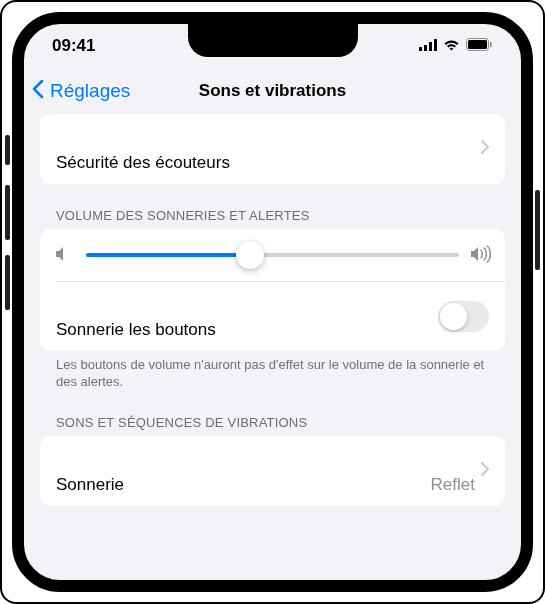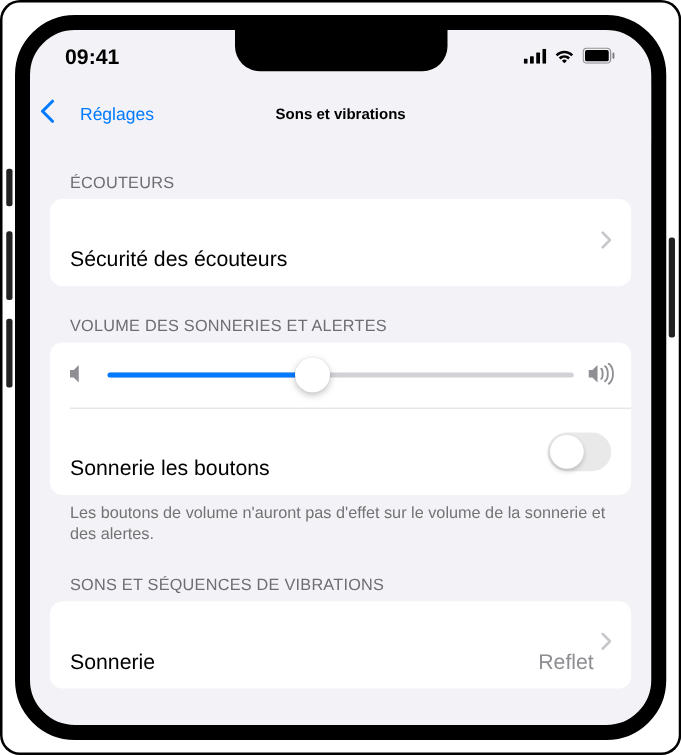--- a/index.html
+++ b/index.html
@@ -63,27 +63,27 @@
     .statusbar .right-icons { display: flex; gap: 6px; align-items: center; }
 
     .navbar {
       height: 46px;
       display: flex;
       align-items: center;
       padding: 0 8px;
       background: #f2f2f7;
       position: relative;
     }
-    .back-btn { display: flex; align-items: center; color: #007aff; font-size: 14px; gap: 20px; justify-content: space-between; }
+    .back-btn { display: flex; align-items: center; color: #007aff; font-size: 19px; gap: 6px; justify-content: space-between; }
     .back-chevron { font-size: 24px; font-weight: 300; line-height: 1; }
     .nav-title {
       position: absolute;
       left: 50%;
       transform: translateX(-50%);
-      font-size: 12px;
+      font-size: 17px;
       font-weight: 600;
       color: #000;
     }
 
     .content { padding: 0 16px; overflow: hidden; }
     
     .section-header {
       font-size: 13px;
       color: #6d6d72;
       text-transform: uppercase;
@@ -212,21 +212,20 @@
               <path d="M10 2 L2 10 L10 18" stroke="#007aff" stroke-width="2.5" fill="none" stroke-linecap="round" stroke-linejoin="round"></path>
             </svg>
         </span>
         <span>Réglages</span>
       </div>
       <div class="nav-title">Sons et vibrations</div>
     </div>
 
     <div class="content">
 
-      <div class="section-header">ÉCOUTEURS</div>
       <div class="group">
         <div class="row">
           <span class="row-label">Sécurité des écouteurs</span>
           <span class="chevron-right">
             <svg width="8" height="14" viewBox="0 0 8 14">
                 <path d="M1 1 L7 7 L1 13" stroke="#c7c7cc" stroke-width="2" fill="none" stroke-linecap="round" stroke-linejoin="round"></path>
               </svg>
           </span>
         </div>
       </div>

